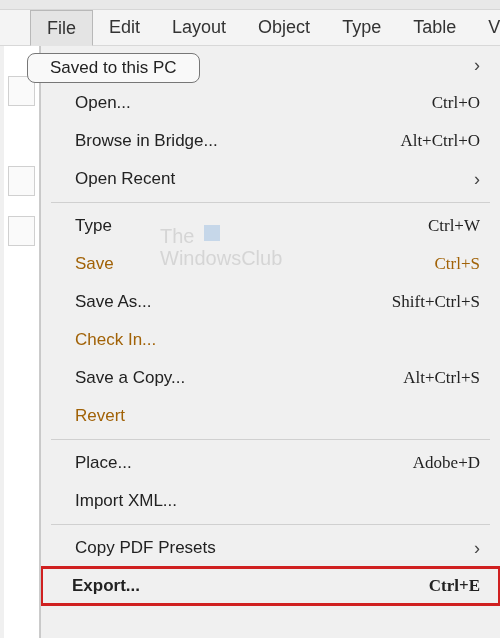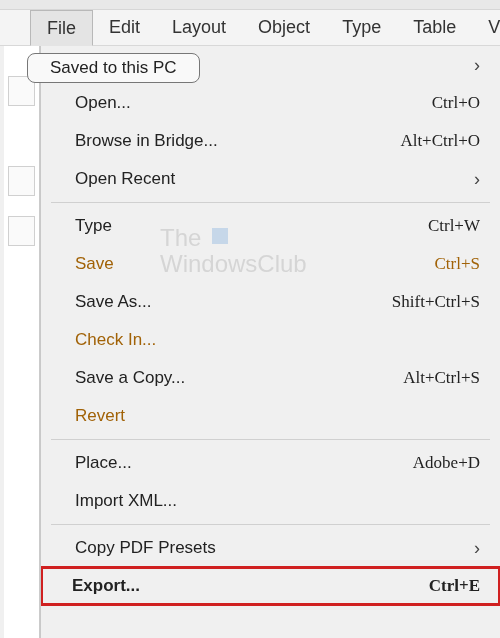--- a/index.html
+++ b/index.html
@@ -117,21 +117,21 @@
     font-size: 17px;
     color: #222;
     z-index: 50;
   }
 
   
   .watermark {
     position: absolute;
     left: 160px;
     top: 225px;
-    font-size: 24px;
+    font-size: 20px;
     color: rgba(120,120,120,0.22);
     line-height: 1.1;
     pointer-events: none;
     z-index: 40;
     font-weight: 400;
   }
   .watermark .sq {
     display: inline-block;
     width: 16px; height: 16px;
     background: rgba(120,170,220,0.35);

